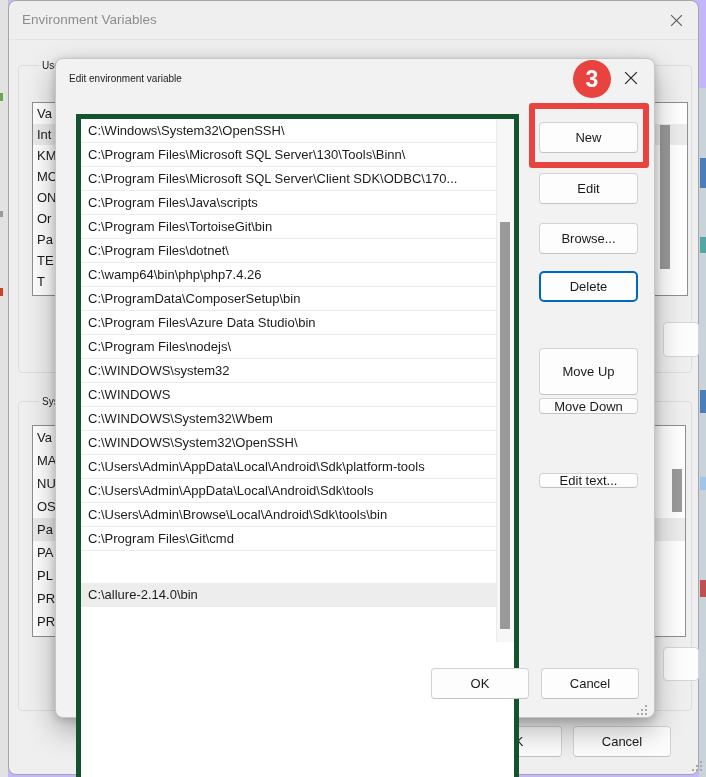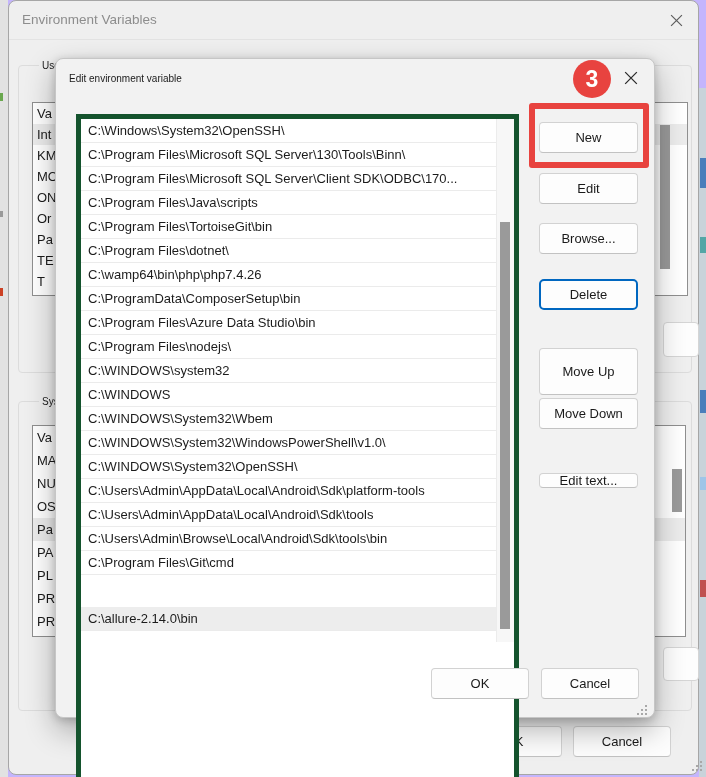--- a/index.html
+++ b/index.html
@@ -147,39 +147,38 @@
           <div class="path-row">C:\Program Files\Java\scripts</div>
           <div class="path-row">C:\Program Files\TortoiseGit\bin</div>
           <div class="path-row">C:\Program Files\dotnet\</div>
           <div class="path-row">C:\wamp64\bin\php\php7.4.26</div>
           <div class="path-row">C:\ProgramData\ComposerSetup\bin</div>
           <div class="path-row">C:\Program Files\Azure Data Studio\bin</div>
           <div class="path-row">C:\Program Files\nodejs\</div>
           <div class="path-row">C:\WINDOWS\system32</div>
           <div class="path-row">C:\WINDOWS</div>
           <div class="path-row">C:\WINDOWS\System32\Wbem</div>
-          <div class="path-row">C:\WINDOWS\System32\WindowsPowerShell\v1.0\</div>
           <div class="path-row">C:\WINDOWS\System32\OpenSSH\</div>
           <div class="path-row">C:\Users\Admin\AppData\Local\Android\Sdk\platform-tools</div>
           <div class="path-row">C:\Users\Admin\AppData\Local\Android\Sdk\tools</div>
           <div class="path-row">C:\Users\Admin\Browse\Local\Android\Sdk\tools\bin</div>
           <div class="path-row">C:\Program Files\Git\cmd</div>
           <div class="path-row selected">C:\allure-2.14.0\bin</div>
         </div>
       <div id="path-scrollbar">
         <div id="path-scroll-thumb"></div>
       </div>
     </div>
 
     <button class="btn" style="left:483px;top:63px;width:99px;height:31px;">New</button>
     <button class="btn" style="left:483px;top:114px;width:99px;height:31px;">Edit</button>
     <button class="btn" style="left:483px;top:164px;width:99px;height:31px;">Browse...</button>
-    <button class="btn focus-blue" style="left:483px;top:212px;width:99px;height:31px;margin-top:8px;">Delete</button>
+    <button class="btn focus-blue" style="left:483px;top:212px;width:99px;height:31px;">Delete</button>
     <button class="btn" style="left:483px;top:289px;width:99px;height:47px;">Move Up</button>
-    <button class="btn" style="left:483px;top:339px;width:99px;height:31px;">Move Down</button>
+    <button class="btn" style="left:483px;top:339px;width:99px;height:16px;">Move Down</button>
     <button class="btn" style="left:483px;top:414px;width:99px;height:15px;">Edit text...</button>
 
     <button class="btn" style="left:375px;top:609px;width:98px;height:31px;">OK</button>
     <button class="btn" style="left:485px;top:609px;width:98px;height:31px;">Cancel</button>
     <div class="grip" style="left:580px;top:645px;"></div>
 
     <div class="anno-rect"></div>
     <div class="anno-circle">
       <span>3</span>
     </div>

